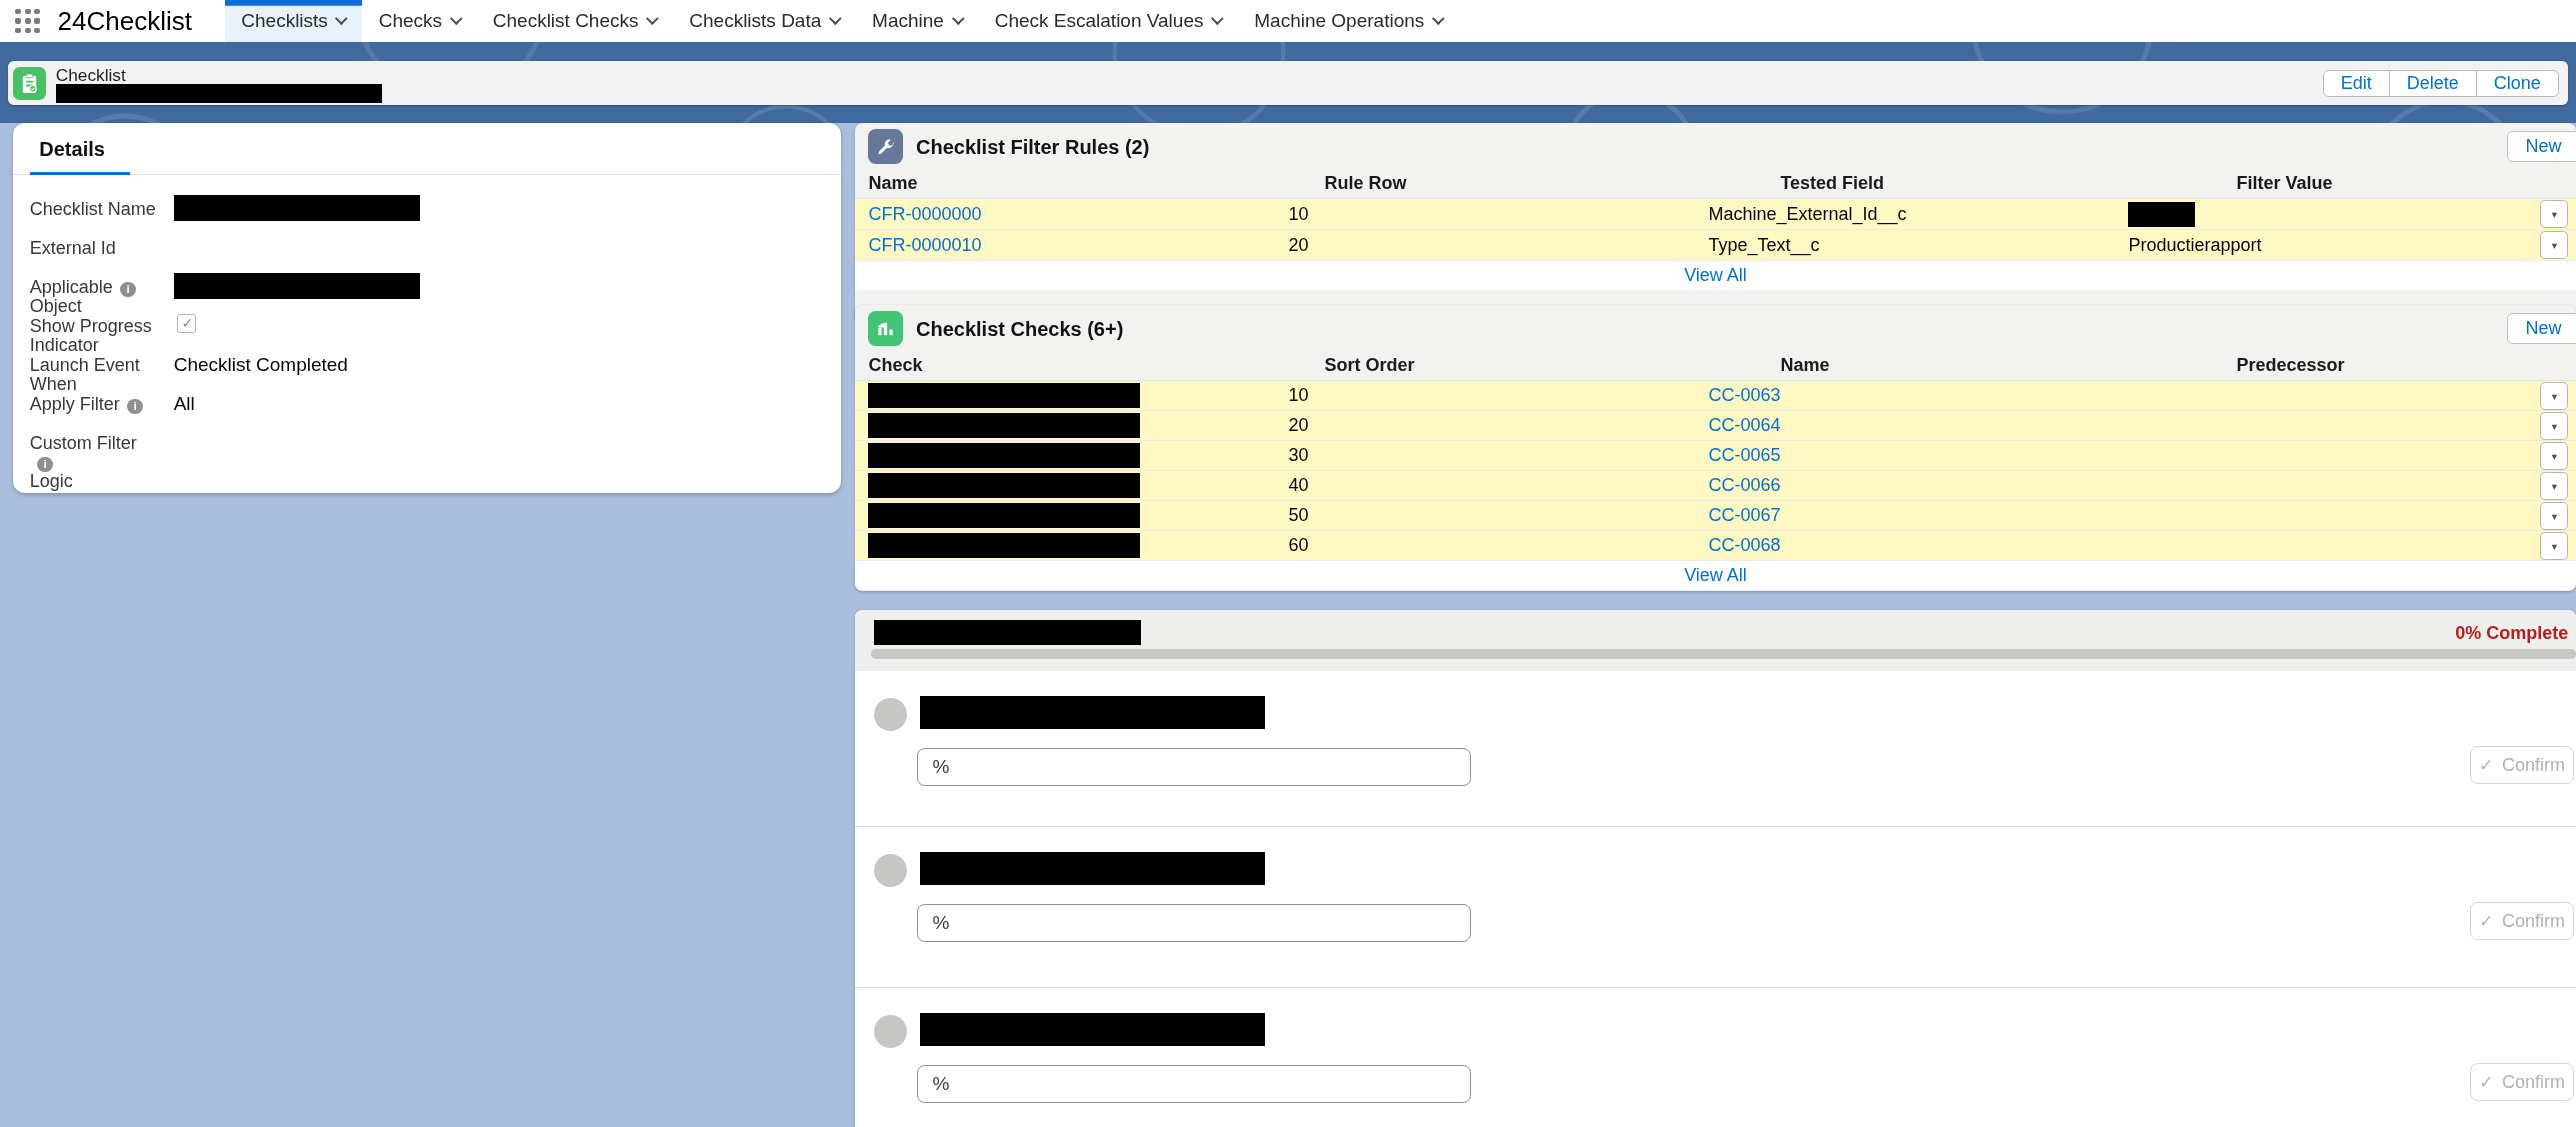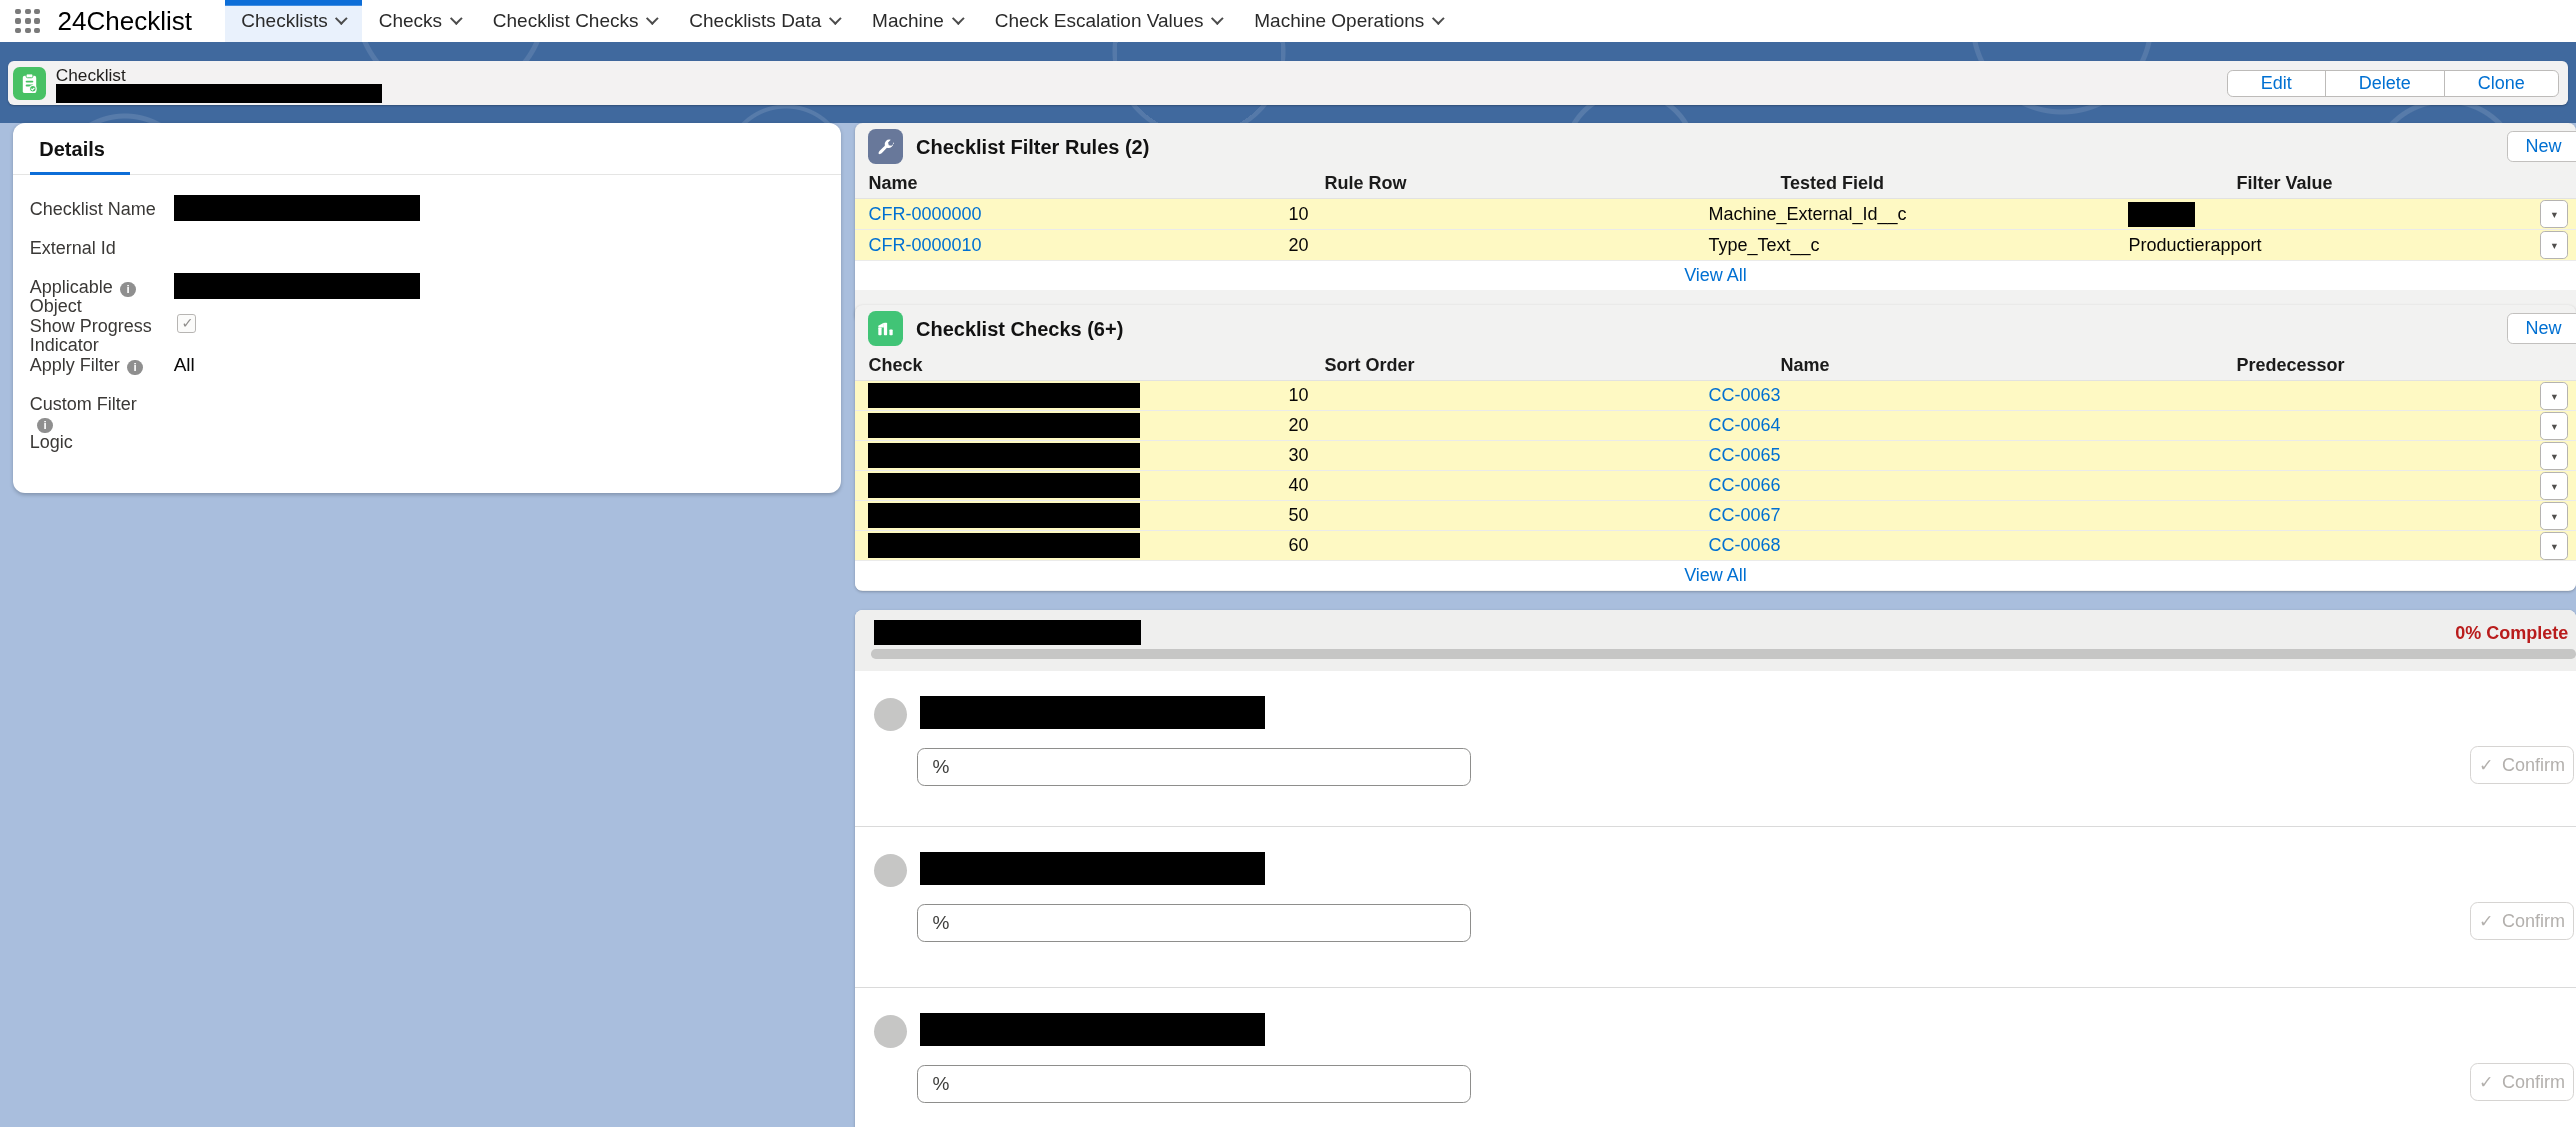--- a/index.html
+++ b/index.html
@@ -29,21 +29,21 @@
       radial-gradient(circle at 1630px 115px, transparent 62px, rgba(255,255,255,.12) 63px, rgba(255,255,255,.12) 67px, transparent 68px),
       radial-gradient(circle at 2062px -19px, transparent 86px, rgba(255,255,255,.11) 87px, rgba(255,255,255,.11) 91px, transparent 92px),
       radial-gradient(circle at 2446px 134px, transparent 72px, rgba(255,255,255,.12) 73px, rgba(255,255,255,.12) 77px, transparent 78px);
   }
   
   .rheader { position:absolute; left:7.7px; right:7.7px; top:61px; height:44px; background:#f3f2f2; border-radius:5.8px; box-shadow:0 1px 1.9px rgba(0,0,0,.25); z-index:7; }
   .ricon { position:absolute; left:5.8px; top:5.8px; width:33px; height:33px; border-radius:6.7px; background:#48c164; display:flex; align-items:center; justify-content:center; }
   .rlabel { position:absolute; left:48px; top:3.8px; font-size:17.3px; color:#201e1c; }
   .rnamebar { position:absolute; left:48px; top:23px; width:326px; height:19px; background:#000; }
   .ractions { position:absolute; right:9.6px; top:8.6px; display:flex; }
-  .hbtn { height:27px; min-width:61px; padding:0 33px; background:#fff; border:1px solid #bdbbb9; color:#0070d2; font-size:18px; font-family:inherit; margin-left:-1px; cursor:pointer; }
+  .hbtn { height:27px; min-width:61px; padding:0 17px; background:#fff; border:1px solid #bdbbb9; color:#0070d2; font-size:18px; font-family:inherit; margin-left:-1px; cursor:pointer; }
   .hbtn:first-child { border-radius:5.8px 0 0 5.8px; }
   .hbtn:last-child { border-radius:0 5.8px 5.8px 0; }
   
   .details-card { position:absolute; left:13.4px; top:123px; width:828px; height:370px; background:#fff; border-radius:12px; box-shadow:0 1.9px 3.8px rgba(21,27,38,.25); }
   .dtabs { padding:15.3px 0 0 16.3px; border-bottom:1px solid #e5e5e4; }
   .dtab { display:inline-block; font-size:20px; font-weight:bold; color:#121212; padding:0 25px 10.5px 9.6px; border-bottom:3.8px solid #0d6ed8; margin-bottom:-1px; cursor:pointer; }
   .dfields { padding:25px 0 0 16.3px; }
   .field { position:relative; height:39px; font-size:18px; }
   .f-label { width:129px; color:#3a3836; line-height:19px; }
   .lline { display:block; }
@@ -191,20 +191,29 @@
         <div class="f-label">
           <span class="lline">Show Progress</span>
           <span class="lline">Indicator</span>
         </div>
         <div class="f-value">
           <div class="checkbox checked"></div>
         </div>
       </div>
       <div class="field">
         <div class="f-label">
+          <span class="lline">Launch Event</span>
+          <span class="lline">When</span>
+        </div>
+        <div class="f-value">
+          <span class="f-text">Checklist Completed</span>
+        </div>
+      </div>
+      <div class="field">
+        <div class="f-label">
           <span class="lline">Apply Filter<span class="info-icon">i</span></span>
         </div>
         <div class="f-value">
           <span class="f-text">All</span>
         </div>
       </div>
       <div class="field">
         <div class="f-label">
           <span class="lline">Custom Filter<span class="info-icon">i</span></span>
           <span class="lline">Logic</span>

